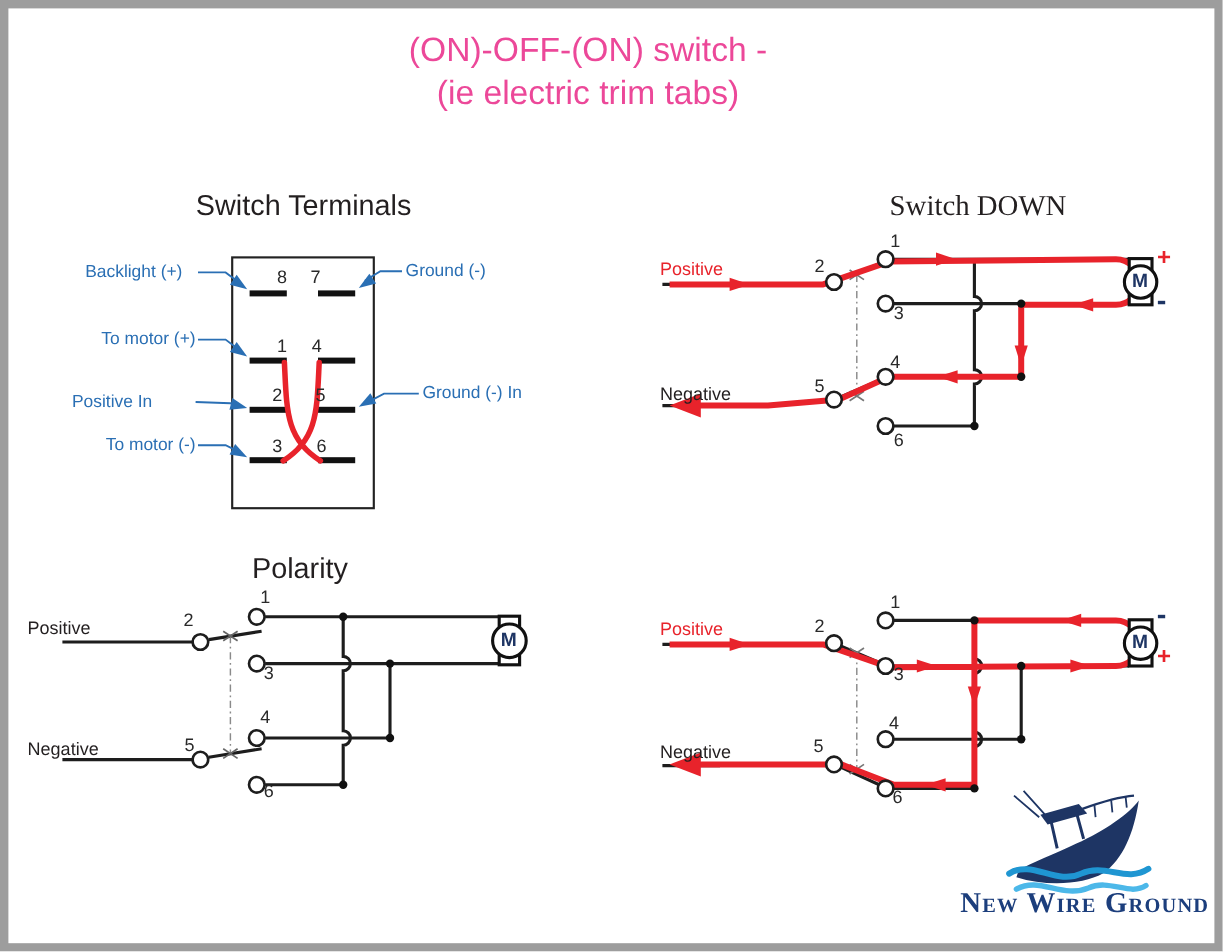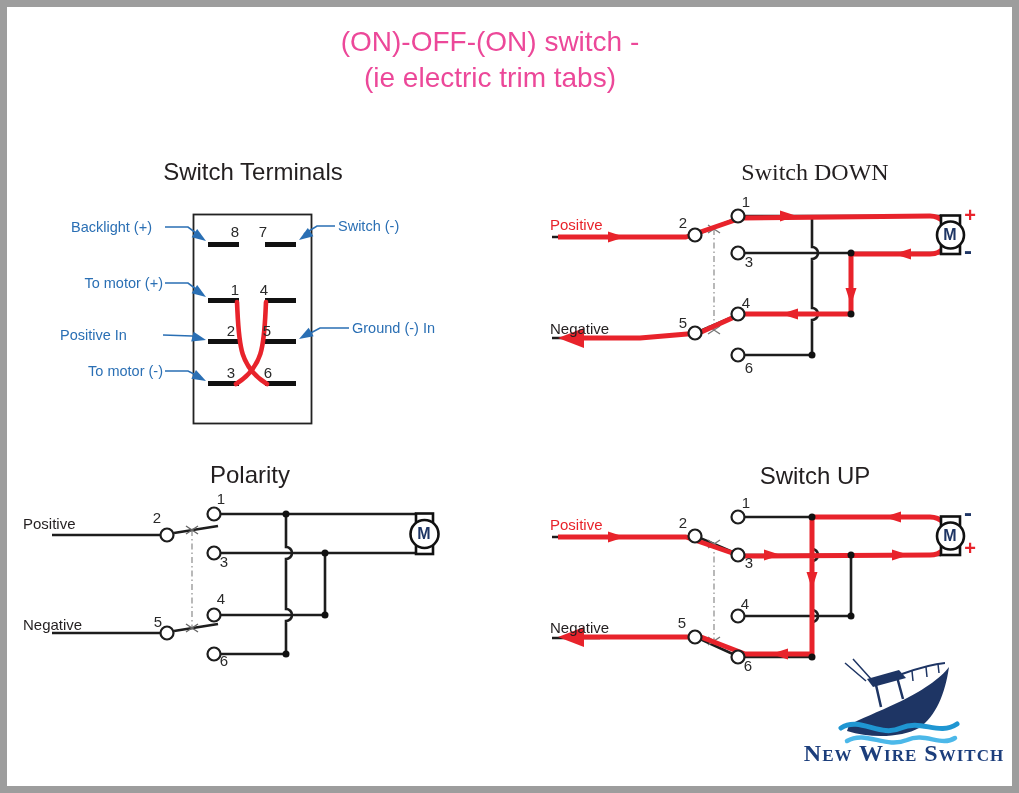--- a/index.html
+++ b/index.html
@@ -210,24 +210,23 @@
   </svg>
 
   <div class="main-title">
     <div>(ON)-OFF-(ON) switch -</div>
     <div>(ie electric trim tabs)</div>
   </div>
 
   <div class="panel-title" style="left:123px;top:158px;">Switch Terminals</div>
   <div class="panel-title" style="left:685px;top:159px;font-family:Liberation Serif, serif;">Switch DOWN</div>
   <div class="panel-title" style="left:120px;top:461px;">Polarity</div>
-  <div class="panel-title" style="left:685px;top:462px;">Switch UP</div>
 
   <div class="blbl" style="left:60px;top:219px;width:103px;text-align:center;">Backlight (+)</div>
-  <div class="blbl" style="left:338px;top:218px;">Switch (-)</div>
+  <div class="blbl" style="left:338px;top:218px;">Ground (-)</div>
   <div class="blbl" style="left:60px;top:275px;width:103px;text-align:right;">To motor (+)</div>
   <div class="blbl" style="left:60px;top:327px;width:100px;text-align:left;">Positive In</div>
   <div class="blbl" style="left:352px;top:320px;">Ground (-) In</div>
   <div class="blbl" style="left:60px;top:363px;width:103px;text-align:right;">To motor (-)</div>
 
   <span class="tnum" style="left:235px;top:231px;">8</span>
   <span class="tnum" style="left:263px;top:231px;">7</span>
   <span class="tnum" style="left:235px;top:289px;">1</span>
   <span class="tnum" style="left:264px;top:289px;">4</span>
   <span class="tnum" style="left:231px;top:330px;">2</span>
@@ -262,16 +261,16 @@
   <span class="tnum" style="left:746px;top:502px;">1</span>
   <span class="tnum" style="left:683px;top:522px;">2</span>
   <span class="tnum" style="left:749px;top:562px;">3</span>
   <span class="tnum" style="left:745px;top:603px;">4</span>
   <span class="tnum" style="left:682px;top:622px;">5</span>
   <span class="tnum" style="left:748px;top:665px;">6</span>
   <span class="mlabel" style="left:950px;top:536px;">M</span>
   <span class="sign minus" style="left:968px;top:513px;">-</span>
   <span class="sign plus" style="left:970px;top:548px;">+</span>
 
-  <div class="logo-text">New Wire Switch</div>
+  <div class="logo-text">New Wire Ground</div>
 
   <div class="frame"></div>
 </div>
 
 </body></html>

